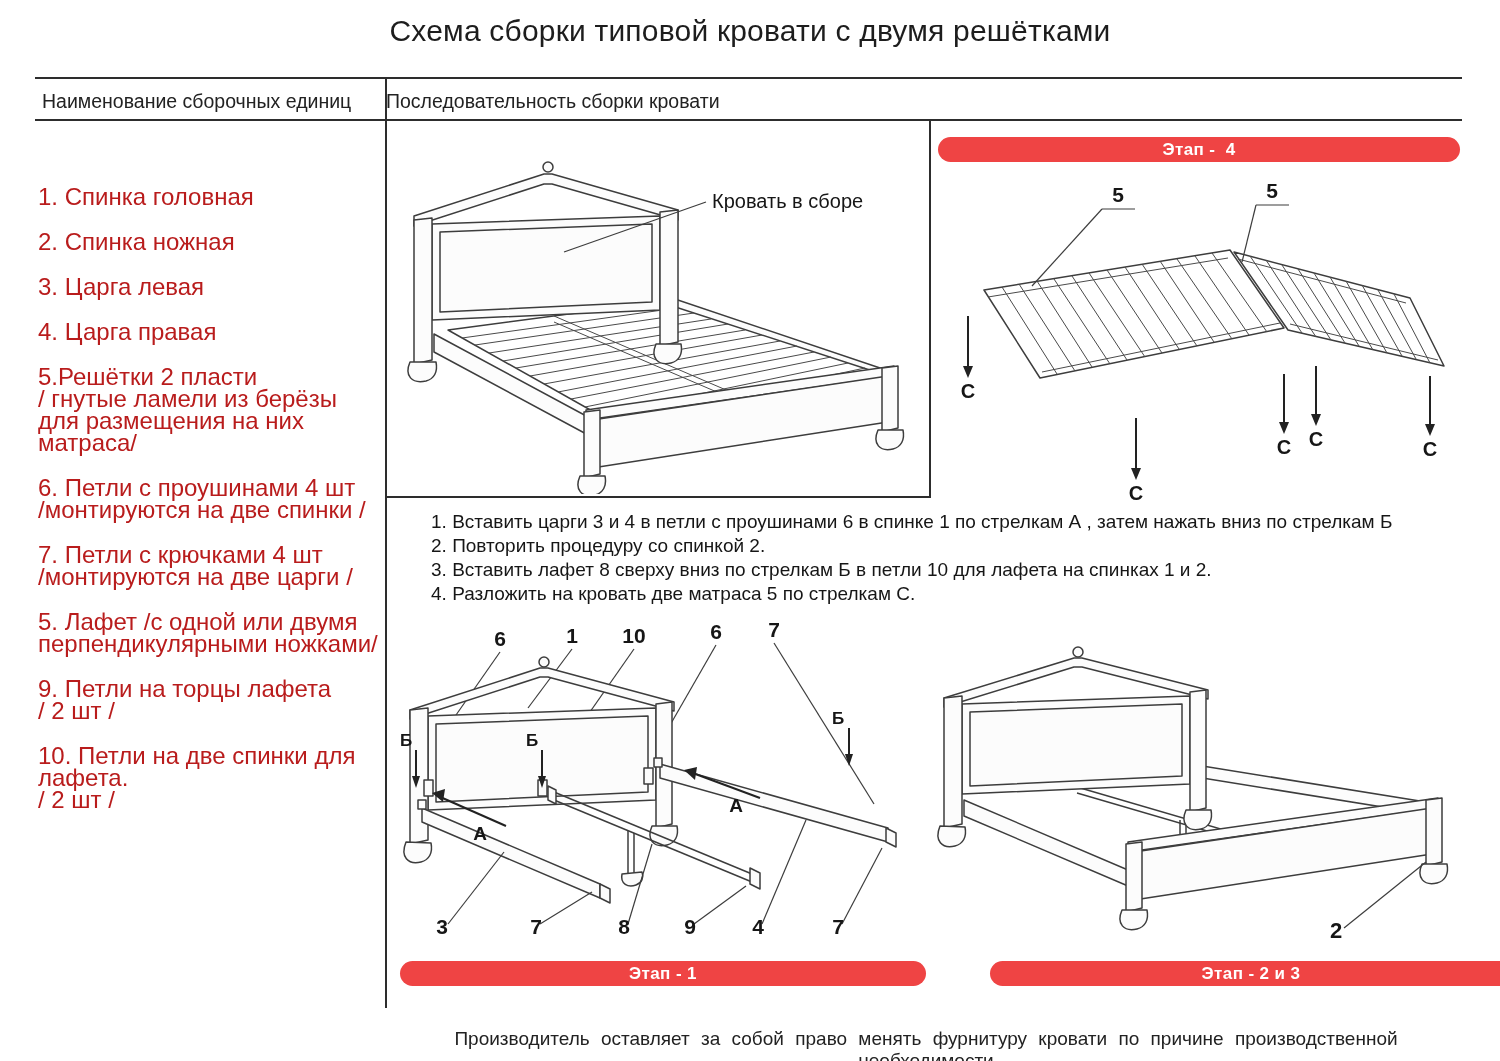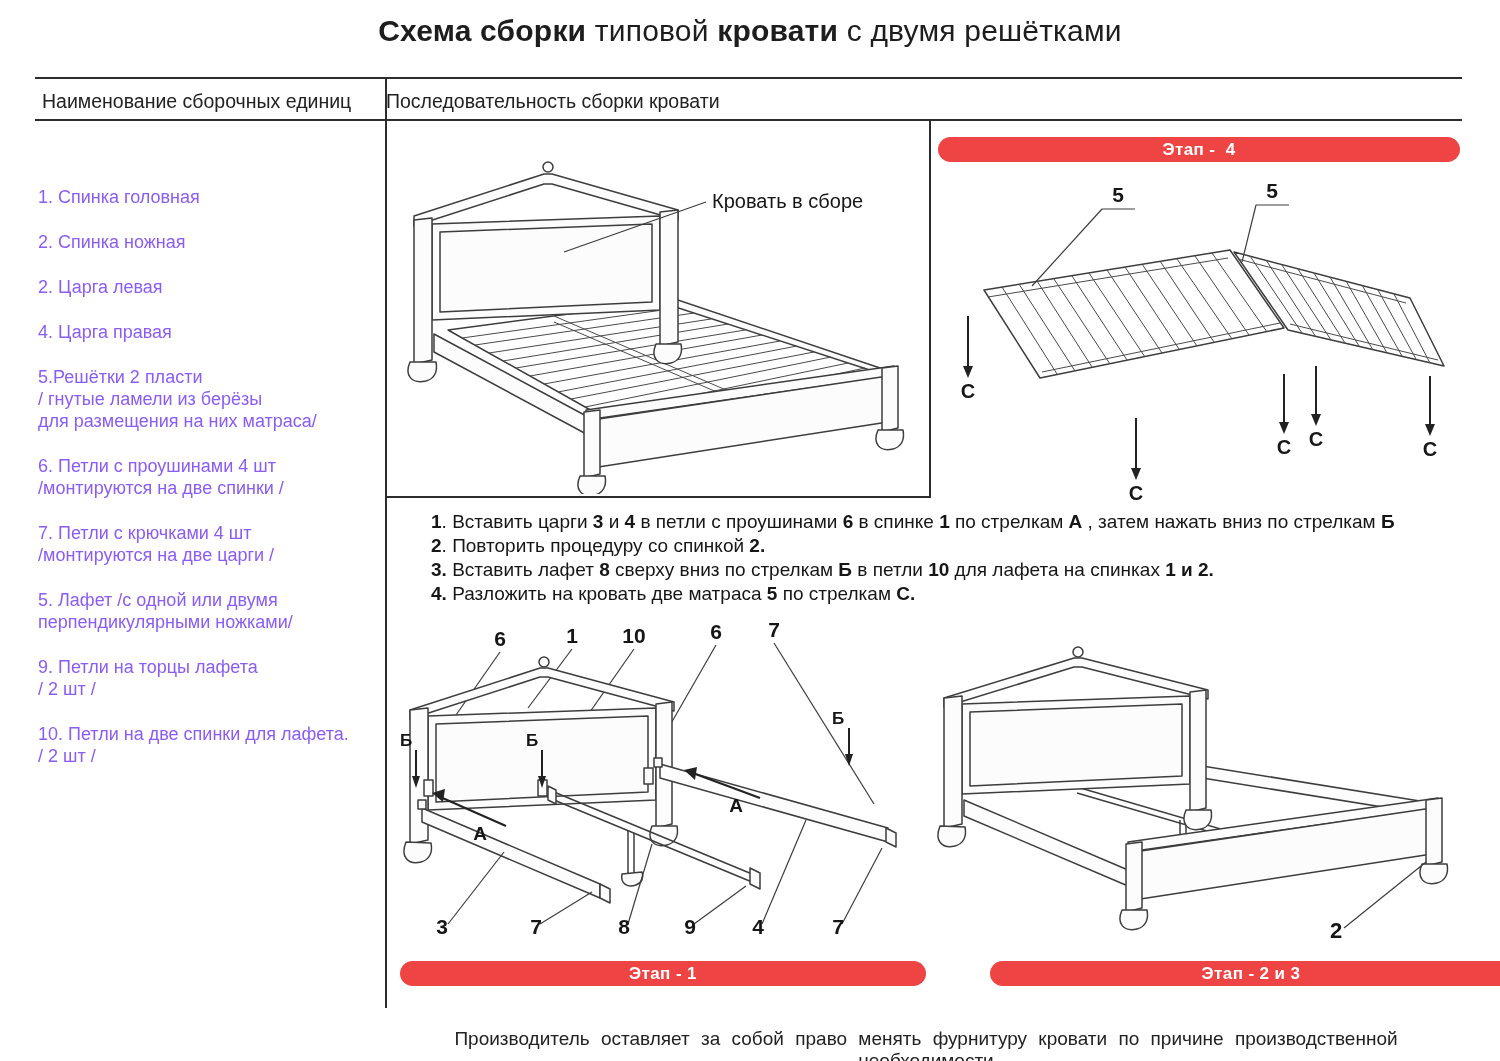--- a/index.html
+++ b/index.html
@@ -3,26 +3,26 @@
 <meta charset="utf-8">
 <style>
   * { margin:0; padding:0; box-sizing:border-box; }
   html,body { width:1500px; height:1061px; }
   body {
     position:relative; background:#ffffff; color:#1d1d1d;
     font-family:"Liberation Sans", sans-serif; overflow:hidden;
   }
   .abs { position:absolute; }
   .title-wrap { top:14px; left:0; width:1500px; text-align:center; font-size:30px; letter-spacing:.2px; }
-  .b { font-weight:bold; }
+  .b { font-weight:normal; }
   .hr { background:#2d2d2d; height:2px; }
   .vr { background:#2d2d2d; width:2px; }
   .col-head { font-size:19.5px; color:#222; }
   .col-head.right { text-align:left; }
-  .parts { left:38px; top:186px; width:342px; font-size:18px; line-height:22px; color:#8b5cf6; }
+  .parts { left:38px; top:186px; width:342px; font-size:24px; line-height:22px; color:#b91c1c; }
   .part { white-space:pre-line; margin-bottom:23px; }
   .banner {
     height:25px; background:#ef4444; border-radius:13px; color:#ffffff;
     font-weight:bold; font-size:17px; display:flex; align-items:center; justify-content:center;
     letter-spacing:.4px; white-space:pre;
   }
   .instructions { left:398px; top:510px; width:1062px; font-size:19px; line-height:24px; color:#161616;margin-left:33px; }
   .footer {
     left:390px; top:1028px; width:1072px; text-align:center;
     font-size:19px; word-spacing:6px; color:#222;
@@ -45,21 +45,21 @@
 <div class="abs vr" style="left:385px; top:77px; height:931px;"></div>
 <div class="abs vr" style="left:929px; top:119px; height:379px;"></div>
 <div class="abs hr" style="left:385px; top:496px; width:546px;"></div>
 
 <div class="abs col-head" style="left:42px; top:90px; width:335px;">Наименование  сборочных единиц</div>
 <div class="abs col-head right" style="left:386px; top:90px; width:1076px;">Последовательность сборки кровати</div>
 
 <div class="abs parts">
   <div class="part">1.   Спинка головная</div>
   <div class="part">2. Спинка ножная</div>
-  <div class="part">2. Царга левая</div>
+  <div class="part">3. Царга левая</div>
   <div class="part">4. Царга правая</div>
   <div class="part">5.Решётки  2 пласти
 / гнутые ламели из берёзы
 для размещения на них матраса/</div>
   <div class="part">6. Петли с проушинами 4 шт
 /монтируются на две спинки /</div>
   <div class="part">7. Петли с крючками 4 шт
 /монтируются на две царги /</div>
   <div class="part">5. Лафет /с одной или двумя
 перпендикулярными ножками/</div>

